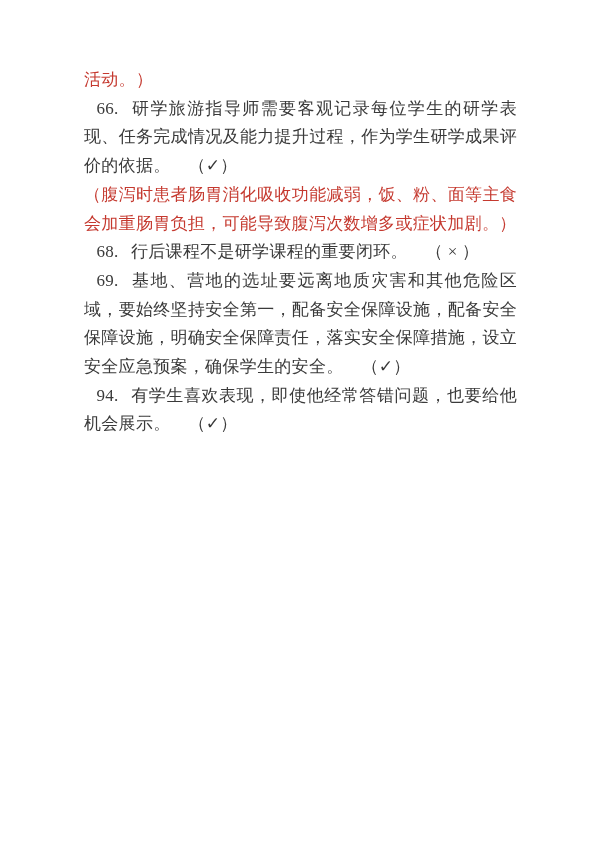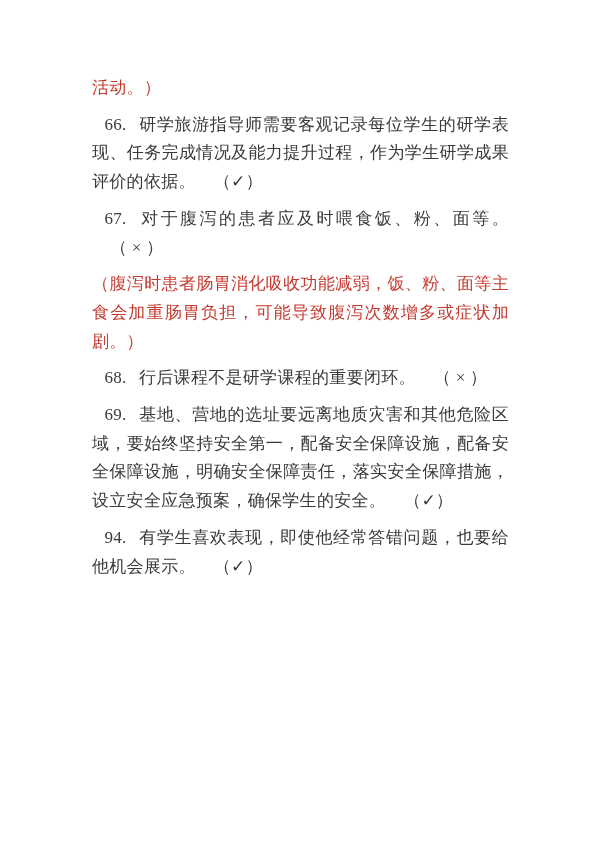--- a/index.html
+++ b/index.html
@@ -20,21 +20,21 @@
     left: 84px;
     top: 66px;
     width: 433px;
     font-size: 17px;
     line-height: 28.7px;
     color: #3a3a3a;
     text-align: justify;
     letter-spacing: 0.3px;
   }
   .text-block p {
-    margin: 8px;
+    margin: 0;
     padding: 0;
   }
   .red {
     color: #c5392f;
   }
   .num {
     display: inline-block;
     width: 47px;
     text-align: center;
   }
@@ -46,21 +46,20 @@
 </head>
 <body>
 
 <div class="page">
   <div class="text-block">
 
     <p class="red">活动。）</p>
 
     <p><span class="num">66.</span><span>研学旅游指导师需要客观记录每位学生的研学表现、任务完成情况及能力提升过程，作为学生研学成果评价的依据。</span><span class="ans">（✓）</span></p>
 
-    <p><span class="num">67.</span><span>对于腹泻的患者应及时喂食饭、粉、面等。</span><span class="ans">（ × ）</span></p>
 
     <p class="red">（腹泻时患者肠胃消化吸收功能减弱，饭、粉、面等主食会加重肠胃负担，可能导致腹泻次数增多或症状加剧。）</p>
 
     <p><span class="num">68.</span><span>行后课程不是研学课程的重要闭环。</span><span class="ans">（ × ）</span></p>
 
 
     <p><span class="num">69.</span><span>基地、营地的选址要远离地质灾害和其他危险区域，要始终坚持安全第一，配备安全保障设施，配备安全保障设施，明确安全保障责任，落实安全保障措施，设立安全应急预案，确保学生的安全。</span><span class="ans">（✓）</span></p>
 
 
     <p><span class="num">94.</span><span>有学生喜欢表现，即使他经常答错问题，也要给他机会展示。</span><span class="ans">（✓）</span></p>

